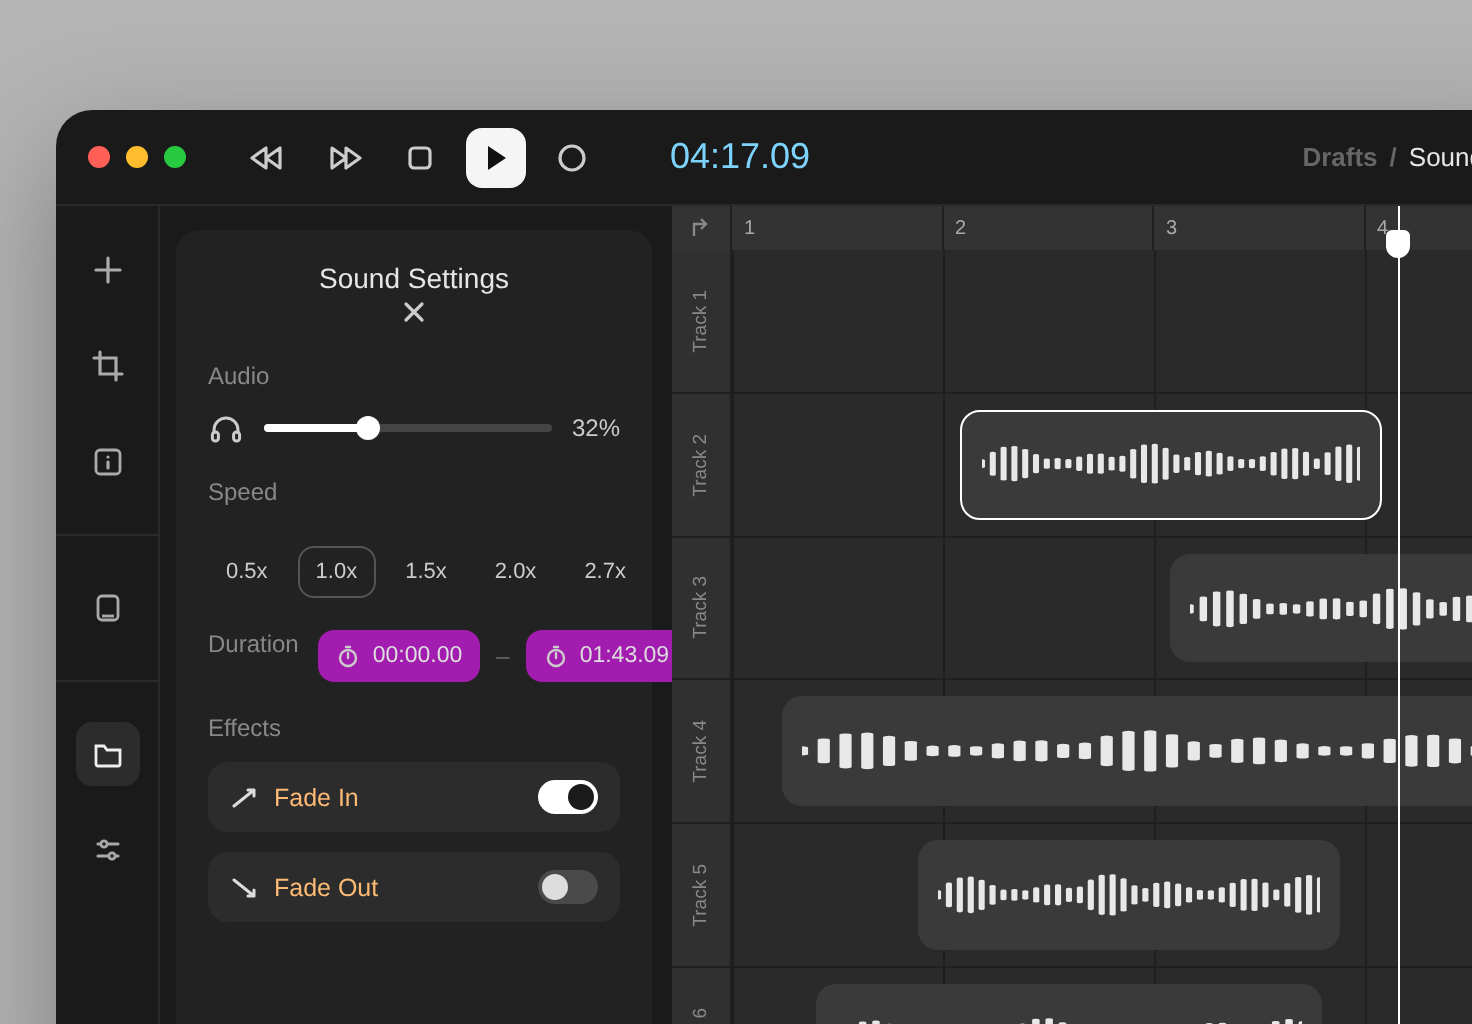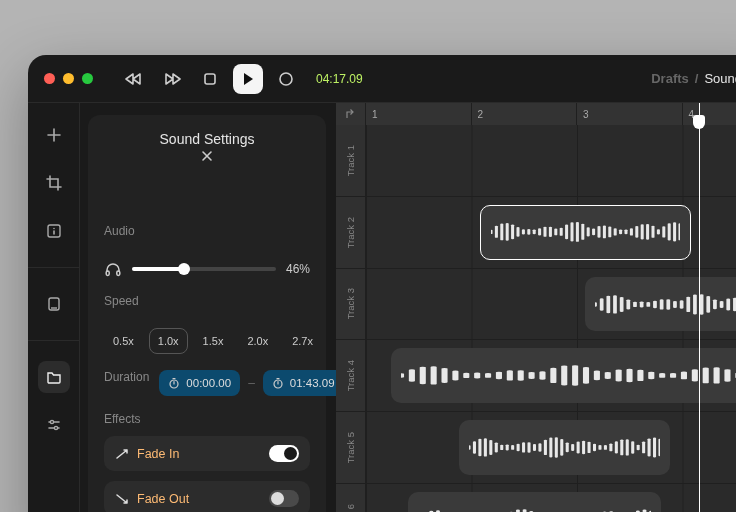--- a/index.html
+++ b/index.html
@@ -37,21 +37,21 @@
   .dot { width: 11px; height: 11px; border-radius: 50%; }
   .dot.red { background: #ff5f56; }
   .dot.yellow { background: #ffbd2e; }
   .dot.green { background: #27c93f; }
   .tb-btn {
     width: 30px; height: 30px; border-radius: 8px;
     display: flex; align-items: center; justify-content: center;
     color: #ccc; cursor: pointer;
   }
   .tb-play { background: #f5f5f5; color: #111; }
-  .timecode { color: #bef264; font-size: 12px; margin-left: 7px; font-weight:500; }
+  .timecode { color: #7dd3fc; font-size: 18px; margin-left: 26px; font-weight:500; }
   .breadcrumb {
     margin-left: auto; margin-right: 30px;
     font-size: 13px; display: flex; gap: 6px;
   }
   .breadcrumb .muted { color: #666; font-weight: bold; }
   .breadcrumb .current { color: #e6e6e6; }
 
   
   .body { flex: 1; display: flex; min-height: 0; }
   .rail {
@@ -97,21 +97,21 @@
 
   .speed-row { display:flex; gap:6px; }
   .speed-chip {
     font-size: 11px; color:#ccc; padding:6px 8px; border-radius:8px; cursor:pointer;
     border: 1px solid transparent;
   }
   .speed-chip.selected { border-color:#555; }
 
   .dur-row { display:flex; align-items:center; gap:8px; }
   .dur-chip {
-    background:#0c4a6e; border-radius:8px; padding:7px 9px;
+    background:#a21caf; border-radius:8px; padding:7px 9px;
     display:flex; align-items:center; gap:6px; font-size:11.5px; color:#ddd;
   }
   .dur-dash { color:#666; font-size:12px; }
 
   .effect-row {
     background:#2c2c2c; border-radius:10px; padding:9px 11px;
     display:flex; align-items:center; gap:8px;
   }
   .effect-label { font-size: 12.5px; color:#fdba74; }
   .toggle {
@@ -265,35 +265,35 @@
     <div class="panel">
       <div class="panel-head">
         <div class="panel-title">Sound Settings</div>
         <div class="close-x">
           <svg width="14" height="14" viewBox="0 0 14 14">
               <path d="M3 3 L11 11 M11 3 L3 11" stroke="currentColor" stroke-width="1.6" stroke-linecap="round"></path>
             </svg>
         </div>
       </div>
 
-      <div style="display:flex;flex-direction:column;gap:22px;margin-top:43px;">
+      <div style="display:flex;flex-direction:column;gap:10px;">
         <div class="section-label">Audio</div>
         <div class="audio-row">
           <span style="color:#ccc;">
             <svg width="18" height="18" viewBox="0 0 18 18">
                 <path d="M3 12 v-2 a6 6 0 0 1 12 0 v2" fill="none" stroke="currentColor" stroke-width="1.5"></path>
                 <rect x="2.2" y="11" width="3" height="4.5" rx="1.4" fill="none" stroke="currentColor" stroke-width="1.5"></rect>
                 <rect x="12.8" y="11" width="3" height="4.5" rx="1.4" fill="none" stroke="currentColor" stroke-width="1.5"></rect>
               </svg>
           </span>
           <div class="slider">
             <div class="slider-fill" id="vol-fill" style="width: 36%;"></div>
             <div class="slider-thumb" id="vol-thumb" style="left: 36%;"></div>
           </div>
-          <span class="pct">46%</span>
+          <span class="pct">32%</span>
         </div>
       </div>
 
       <div style="display:flex;flex-direction:column;gap:20px;">
         <div class="section-label">Speed</div>
         <div class="speed-row" id="speed-row">
             <div class="speed-chip">0.5x</div>
             <div class="speed-chip selected">1.0x</div>
             <div class="speed-chip">1.5x</div>
             <div class="speed-chip">2.0x</div>

